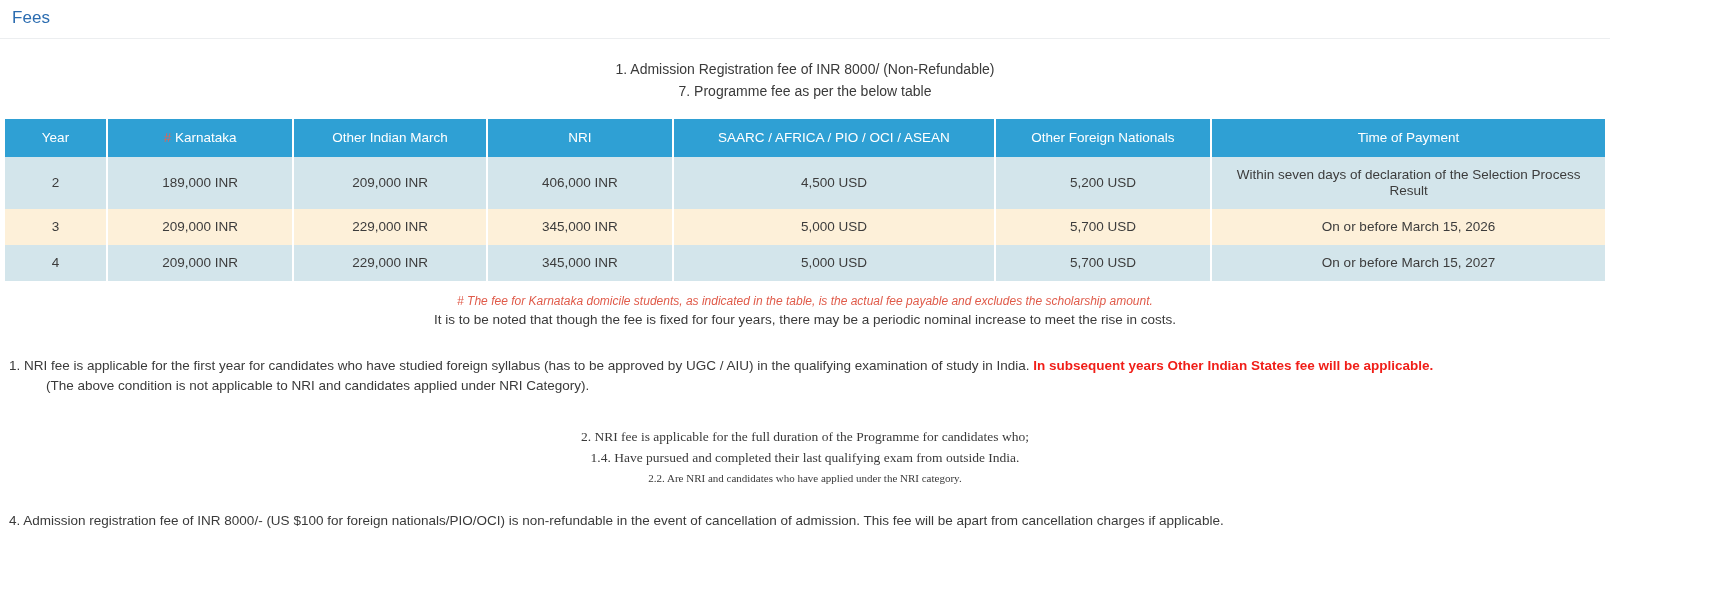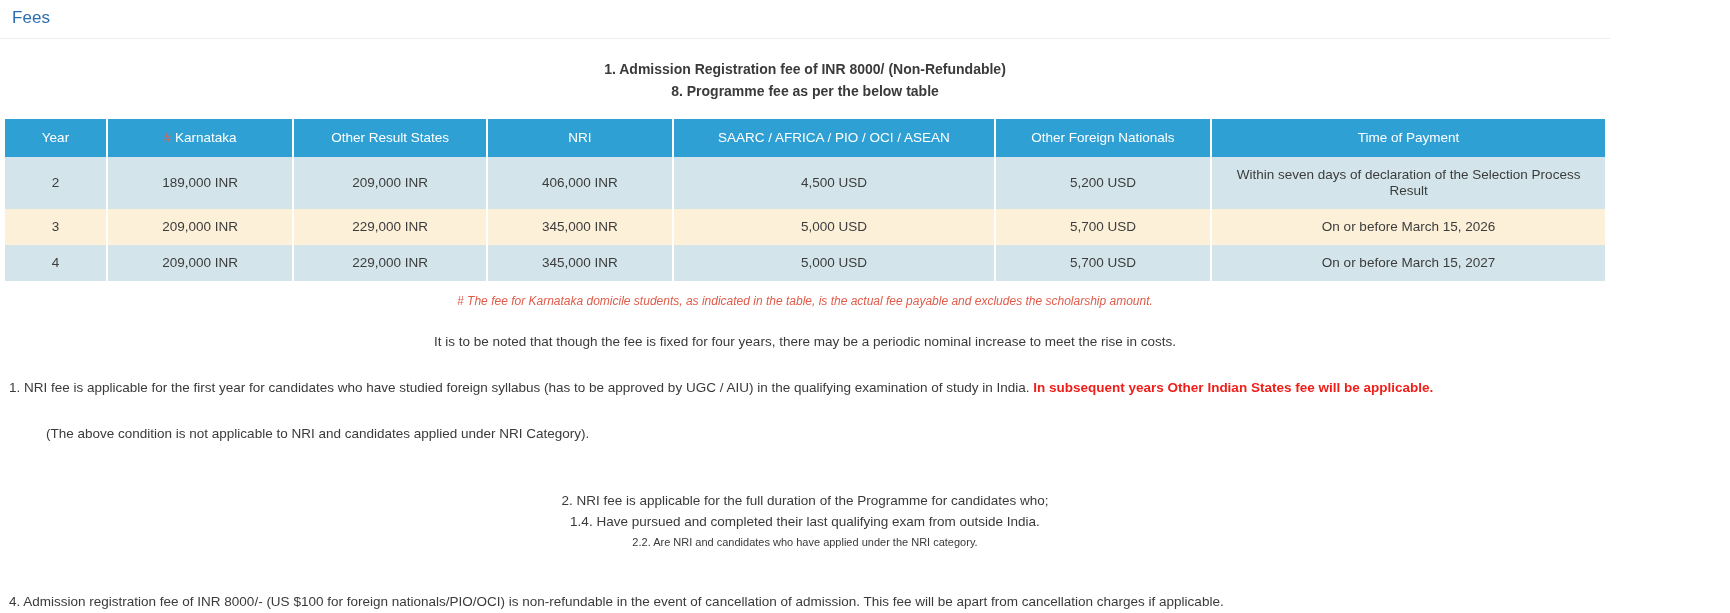--- a/index.html
+++ b/index.html
@@ -37,21 +37,20 @@
 
   
   .intro {
     padding-top: 20px;
   }
   .center-line {
     text-align: center;
     font-size: 14px;
     line-height: 20px;
     color: #3a3a3a;
-    font-weight: bold;
   }
   .center-line + .center-line { margin-top: 2px; }
 
   
   .table-wrap {
     margin-top: 18px;
     padding: 0 5px;
   }
   table.fee-table {
     width: 100%;
@@ -101,75 +100,74 @@
     font-size: 12px;
     line-height: 18px;
     margin-top: 11px;
   }
 
   .note-centered {
     text-align: center;
     font-size: 13.5px;
     line-height: 20px;
     color: #3a3a3a;
-    margin-top: 22px;
   }
 
   .note-left {
     padding-left: 9px;
     font-size: 13.5px;
     line-height: 20px;
     color: #3a3a3a;
   }
   .nri-block { margin-top: 26px; }
-  .nri-sub   { margin-top: 26px; padding-left: 46px; }
+  .nri-sub   { margin-top: 0; padding-left: 46px; }
 
   .em-red {
     color: #f01e18;
     font-weight: bold;
   }
 
-  .list-2 { margin-top: 46px; }
+  .list-2 { margin-top: 30px; font-family: Liberation Serif, serif; }
   .list-2 .lvl0 { text-align: center; font-size: 13.5px; line-height: 21px; color: #3a3a3a; }
   .list-2 .lvl1 { text-align: center; font-size: 13.5px; line-height: 21px; color: #3a3a3a; }
   .list-2 .lvl2 { text-align: center; font-size: 11px; line-height: 21px; color: #3a3a3a; }
 
   .note-3 { margin-top: 24px; }
-  .note-4 { margin-top: 39px; }
+  .note-4 { margin-top: 22px; }
 </style>
 </head>
 <body>
 
 <div class="page">
 
   <div class="section-header">
     <div class="section-title">Fees</div>
   </div>
 
   <div class="intro">
     <div class="center-line">1. Admission Registration fee of INR 8000/ (Non-Refundable)</div>
-    <div class="center-line">8. Programme fee as per the below table</div>
+    <div class="center-line">7. Programme fee as per the below table</div>
   </div>
 
   <div class="table-wrap">
     <table class="fee-table">
       <colgroup>
         <col class="c-year">
           <col class="c-kar">
           <col class="c-other">
           <col class="c-nri">
         <col class="c-saarc">
           <col class="c-ofn">
           <col class="c-time">
       </colgroup>
       <thead>
         <tr>
           <th>Year</th>
           <th><span class="hash-mark">#</span> <span>Karnataka</span></th>
-          <th>Other Result States</th>
+          <th>Other Indian March</th>
           <th>NRI</th>
           <th>SAARC / AFRICA / PIO / OCI / ASEAN</th>
           <th>Other Foreign Nationals</th>
           <th>Time of Payment</th>
         </tr>
       </thead>
       <tbody>
         <tr class="row-a">
           <td>2</td>
           <td>189,000 INR</td>

